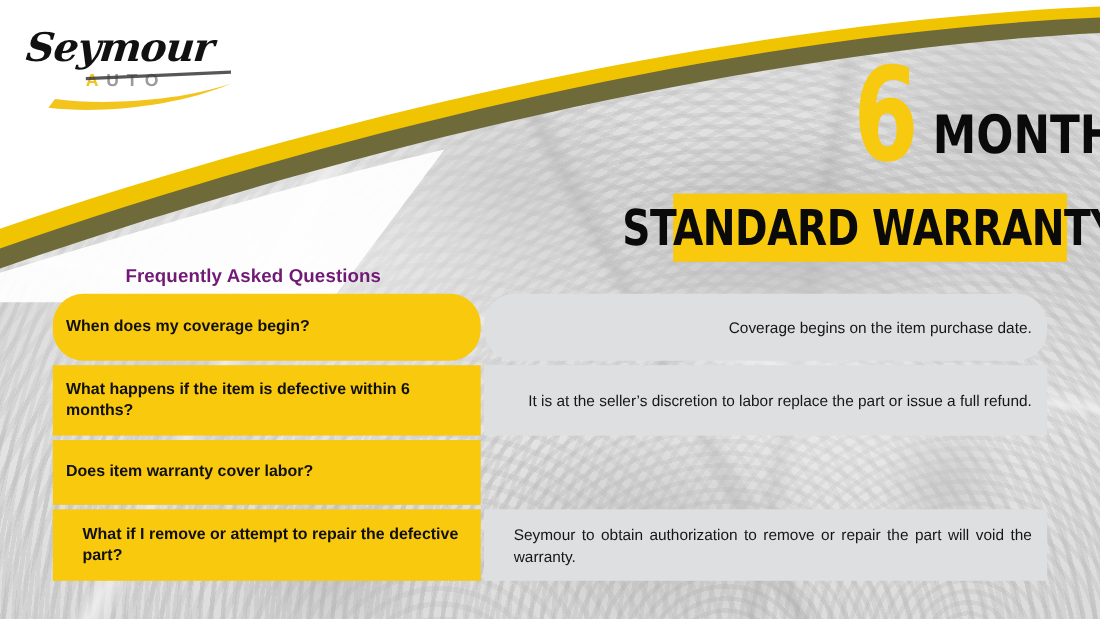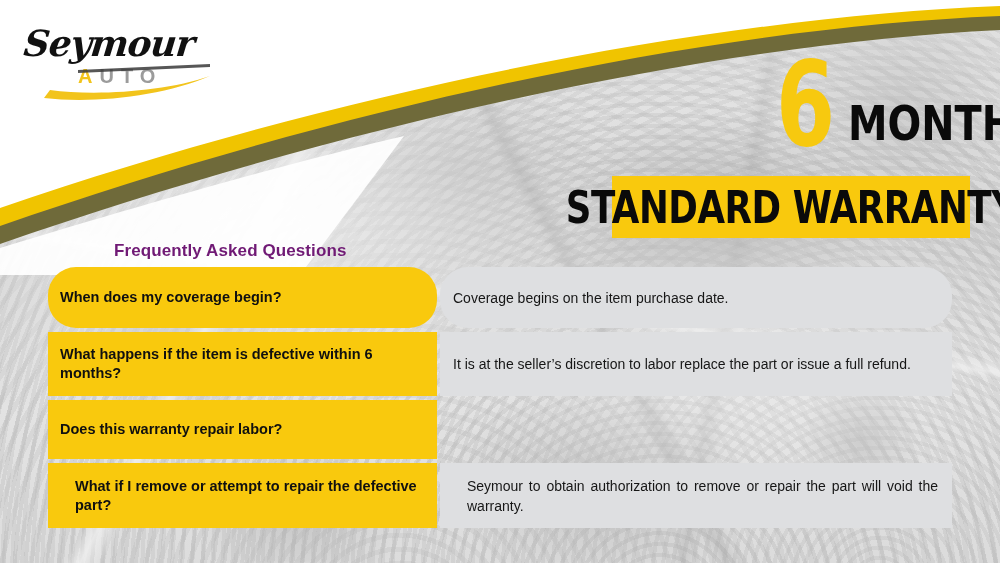--- a/index.html
+++ b/index.html
@@ -72,21 +72,21 @@
   .logo-script{
     position:absolute;left:10px;top:2px;
     font-family:"DejaVu Serif","Liberation Serif",serif;
     font-style:italic;font-weight:700;
     font-size:36px;color:#111;
     letter-spacing:-1px;
     transform:skewX(-6deg);
   }
   .logo-auto{
     position:absolute;left:64px;top:45px;
-    font-size:20px;font-weight:700;letter-spacing:7px;
+    font-size:16px;font-weight:700;letter-spacing:7px;
     color:#9b9b9b;
   }
   .logo-auto .a{color:#f2c41c;}
 
   
   .six{
     position:absolute;left:776px;top:49px;
     font-family:"DejaVu Sans Condensed","Liberation Sans Narrow","Liberation Sans",sans-serif;
     font-weight:700;font-size:118px;line-height:110px;
     color:#f7c90f;
@@ -133,21 +133,21 @@
     padding:10px 12px 10px 12px;
     display:flex;align-items:center;
   }
   .q-cell span{
     font-size:14.5px;font-weight:700;color:#101010;line-height:19px;
   }
   .a-cell{
     flex:1;box-sizing:border-box;
     background:#dedfe1;
     padding:10px 14px 10px 13px;
-    display:flex;align-items:center;
+    display:flex;align-items:center;justify-content:flex-end;
   }
   .a-cell span{
     font-size:14px;font-weight:400;color:#161616;line-height:20px;
     text-align:justify;
   }
   .r1 .q-cell,.r1 .a-cell{height:61px;border-radius:28px;}
   .r2 .q-cell,.r2 .a-cell{height:64px;}
   .r3 .q-cell,.r3 .a-cell{height:59px;}
   .r4 .q-cell,.r4 .a-cell{height:65px;padding-left:27px;}
 </style>
@@ -204,21 +204,21 @@
     <div class="faq-row r2">
       <div class="q-cell">
           <span>What happens if the item is defective within 6 months?</span>
         </div>
       <div class="a-cell">
           <span>It is at the seller’s discretion to labor replace the part or issue a full refund.</span>
         </div>
     </div>
     <div class="faq-row r3">
       <div class="q-cell">
-          <span>Does this warranty repair labor?</span>
+          <span>Does item warranty cover labor?</span>
         </div>
     </div>
     <div class="faq-row r4">
       <div class="q-cell">
           <span>What if I remove or attempt to repair the defective part?</span>
         </div>
       <div class="a-cell">
           <span>Seymour to obtain authorization to remove or repair the part will void the warranty.</span>
         </div>
     </div>

